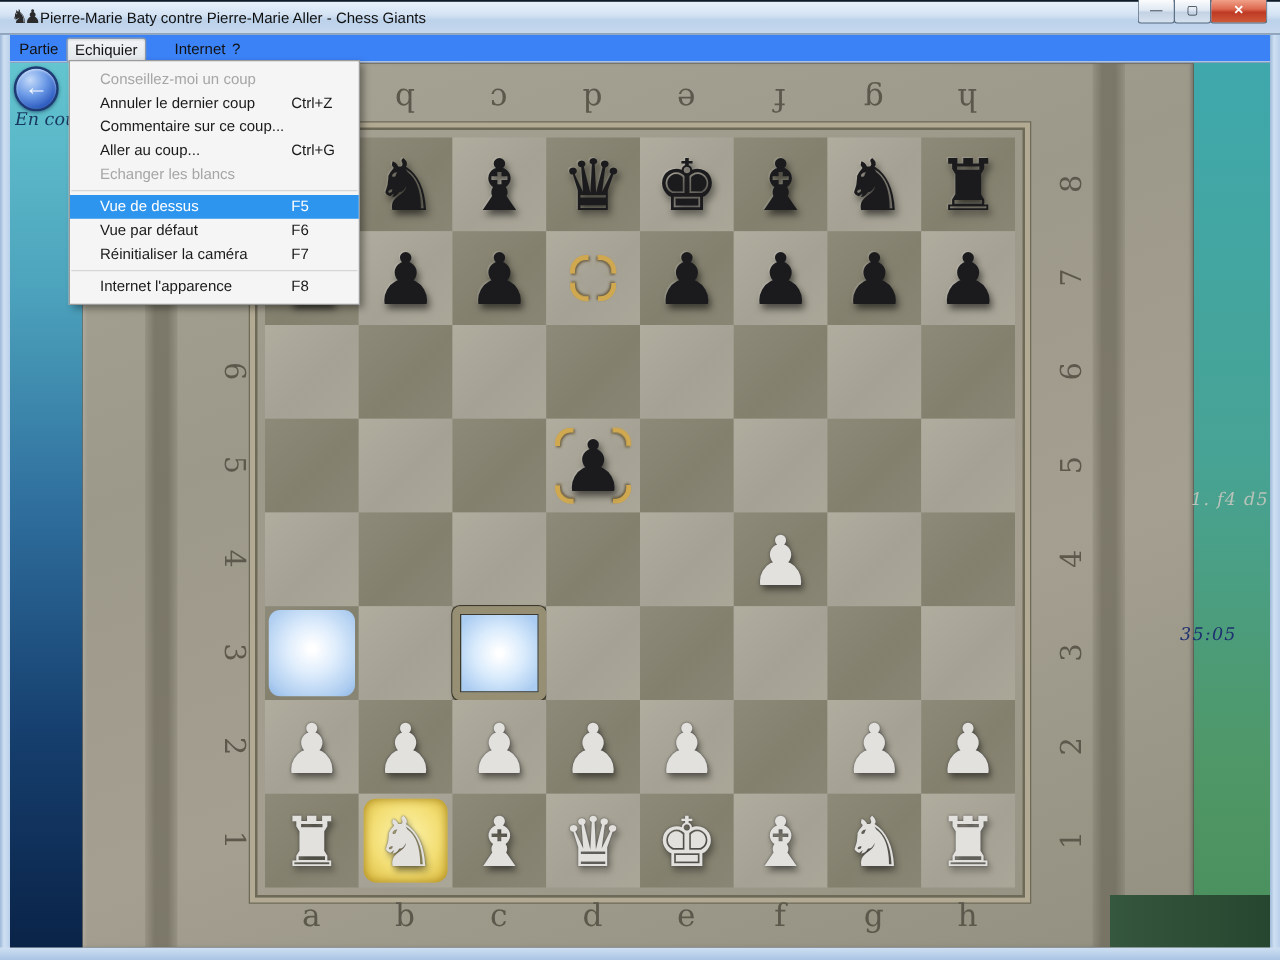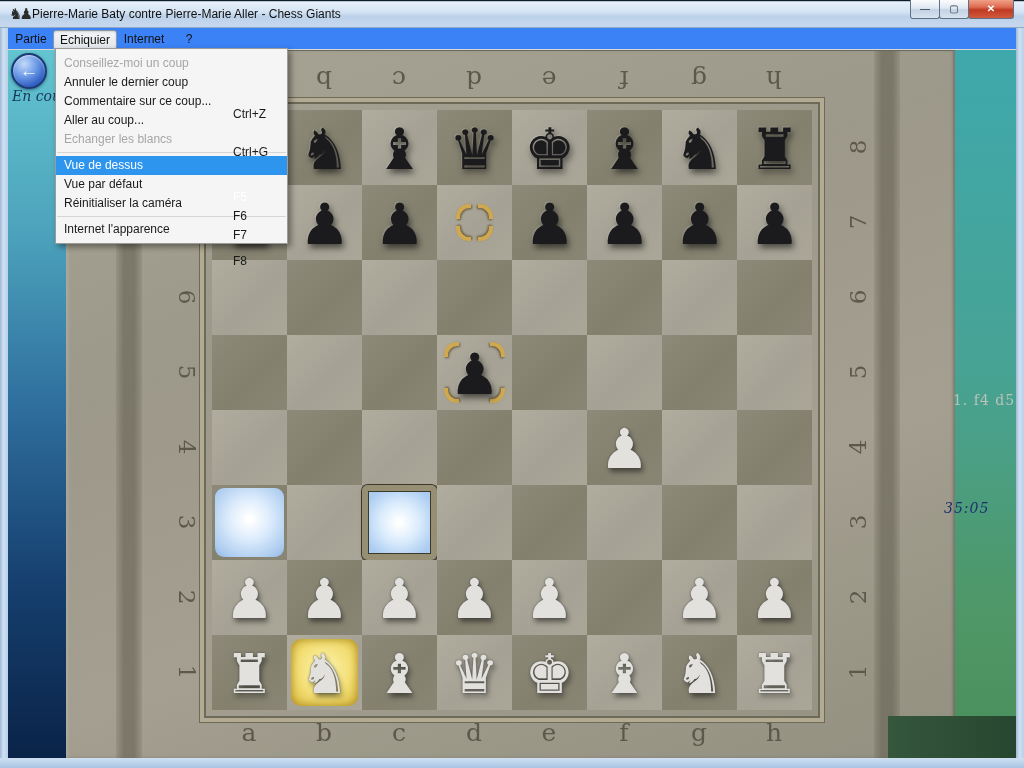--- a/index.html
+++ b/index.html
@@ -62,31 +62,31 @@
   .coord.leftn{transform:rotate(90deg);}
   .coord.rightn{transform:rotate(-90deg);}
   
   .backbtn{position:absolute;left:11px;top:53px;width:36px;height:36px;border-radius:50%;
     background:radial-gradient(circle at 35% 28%,#c4daf8 0%,#6e9ce8 40%,#2e5cc0 75%,#1c3f92 100%);
     border:2px solid #1d3a74;box-sizing:border-box;color:#f2f7ff;text-align:center;line-height:31px;font-size:19px;font-weight:bold;
     box-shadow:0 1px 3px rgba(0,20,60,.5), inset 0 1px 2px rgba(255,255,255,.6);}
   .status-left{position:absolute;left:12px;top:88px;width:46px;overflow:hidden;white-space:nowrap;
     font-family:"DejaVu Serif",serif;font-style:italic;font-size:14px;color:#17375e;}
   
-  .movelist{position:absolute;left:952px;top:392px;width:64px;font-family:"DejaVu Serif",serif;
+  .movelist{position:absolute;left:952px;top:392px;width:64px;font-family:"DejaVu Serif",serif;font-style:italic;
     font-size:14px;color:#b9c3ba;text-align:center;letter-spacing:1px;}
   .clock{position:absolute;left:944px;top:500px;width:76px;font-family:"DejaVu Serif",serif;font-style:italic;
     font-size:14px;color:#1e3070;letter-spacing:1px;}
   .turn-text{position:absolute;left:782px;top:724px;width:236px;font-family:"DejaVu Serif",serif;font-style:italic;
     font-size:18px;color:#e4e7e3;text-shadow:0 1px 2px rgba(0,0,0,.5);}
   
   .dropdown{position:absolute;left:55px;top:48px;width:233px;background:#f5f5f5;border:1px solid #9b9b9b;
     box-shadow:3px 3px 6px rgba(0,0,0,.4);padding:5px 0 4px 0;box-sizing:border-box;z-index:50;}
-  .ditem{position:relative;height:19px;line-height:19px;font-size:12px;color:#1a1a1a;padding-left:8px;}
-  .ditem .sc{position:absolute;left:177px;top:0;margin-top:32px;}
+  .ditem{position:relative;height:19px;line-height:19px;font-size:12px;color:#1a1a1a;padding-left:24px;}
+  .ditem .sc{position:absolute;left:177px;top:0;}
   .ditem.disabled{color:#a6a6a6;}
   .ditem.hl{background:#2e95ef;color:#fff;}
   .dsep{height:1px;background:#d6d6d6;margin:3px 1px;}
 </style>
 </head>
 <body>
 
 <div id="app">
 
   <div class="left-strip"></div>
@@ -289,21 +289,21 @@
     <span class="title-text">Pierre-Marie Baty contre Pierre-Marie Aller - Chess Giants</span>
     <span class="winbtns">
       <span class="wbtn">—</span>
       <span class="wbtn">▢</span>
       <span class="wbtn close">✕</span>
     </span>
   </div>
   <div class="menubar">
     <span class="mitem" style="left:10px;width:40px;">Partie</span>
     <span class="mitem sel" style="left:52px;width:62px;">Echiquier</span>
-    <span class="mitem" style="left:116px;width:54px;">Internet</span>
+    <span class="mitem" style="left:132px;width:54px;">Internet</span>
     <span class="mitem" style="left:180px;width:16px;">?</span>
   </div>
 
   <div class="border-strip" style="left:0;top:28px;width:8px;height:740px;"></div>
   <div class="border-strip" style="left:1016px;top:28px;width:8px;height:740px;"></div>
   <div class="border-strip" style="left:0;top:758px;width:1024px;height:10px;background:linear-gradient(180deg,#cfe0f2,#a9c4e4);"></div>
 
   <div class="dropdown" id="dropdown">
       <div class="ditem disabled"><span>Conseillez-moi un coup</span></div>
       <div class="ditem"><span>Annuler le dernier coup</span><span class="sc">Ctrl+Z</span></div>

